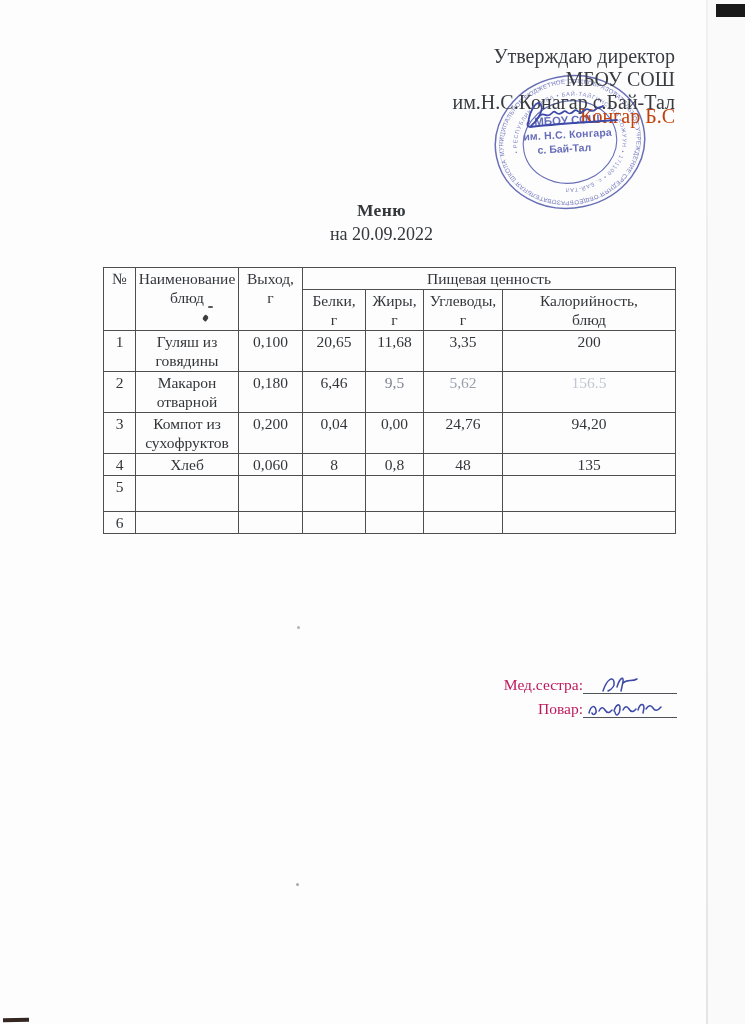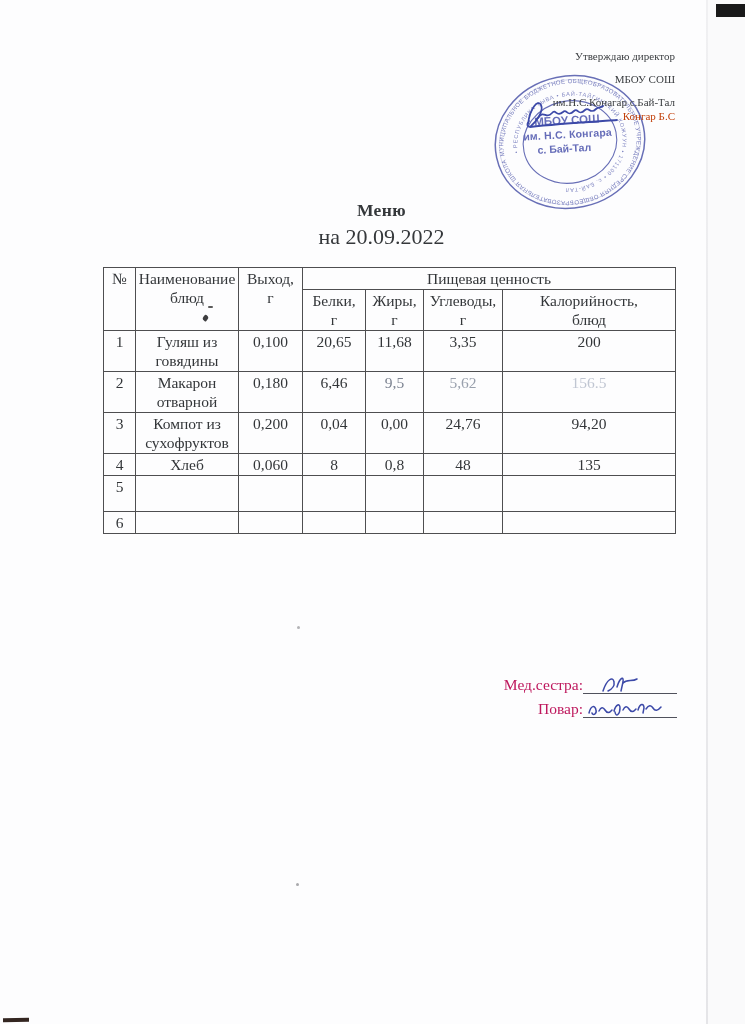--- a/index.html
+++ b/index.html
@@ -16,34 +16,34 @@
   .mark-tr { position:absolute; left:716px; top:4px; width:29px; height:13px; background:#191919; }
   .mark-bl { position:absolute; left:3px; top:1018px; width:26px; height:4px; background:#342621; transform:rotate(-1deg); }
   .speck { position:absolute; border-radius:50%; }
   .speck.s1 { left:208px; top:306px; width:5px; height:2px; background:#5a5a5a; border-radius:1px; }
   .speck.s2 { left:203px; top:315px; width:5px; height:6px; background:#3e3e40; transform:rotate(40deg); border-radius:2px 3px 1px 3px; }
   .speck.s3 { left:297px; top:626px; width:3px; height:3px; background:#b3b3b6; }
   .speck.s4 { left:296px; top:883px; width:3px; height:3px; background:#a9a9ac; }
 
   
   .approval { position:absolute; top:45px; right:70px; width:300px;
-              text-align:right; font-size:11px; line-height:23px; color:#3a3d40; }
+              text-align:right; font-size:20px; line-height:23px; color:#3a3d40; }
   .approval .signed-row { margin-top:-9px; height:20px; color:#c2410c; }
 
   
   .stamp-svg { position:absolute; left:480px; top:58px; width:180px; height:170px;
                opacity:.86; filter:blur(.35px); }
 
   
   .dir-sign { position:absolute; left:516px; top:94px; width:110px; height:44px; }
 
   
   .title-block { position:absolute; top:200px; left:95px; width:573px; text-align:center; }
   .title-block .t1 { font-weight:bold; font-size:17.5px; letter-spacing:.4px; }
-  .title-block .t2 { font-size:22px; margin-top:3px; }
+  .title-block .t2 { font-size:18px; margin-top:3px; }
 
   
   table.menu { position:absolute; left:103px; top:267px; width:573px;
                border-collapse:collapse; table-layout:fixed;
                font-size:15.5px; line-height:19px; color:#333639; }
   table.menu th, table.menu td {
     border:1.4px solid #4e4e50; padding:1px 2px;
     text-align:center; vertical-align:top; font-weight:normal;
     white-space:pre-line; overflow:hidden;
   }

